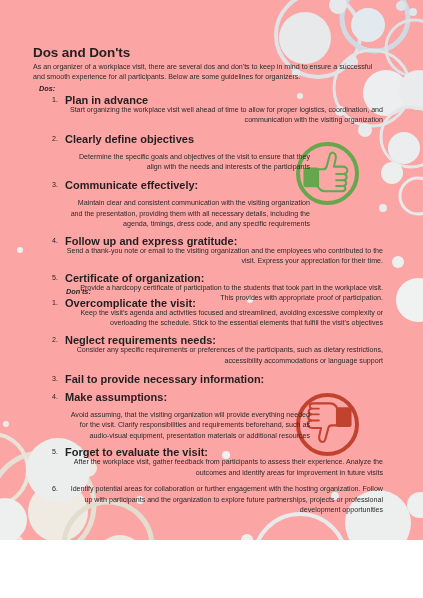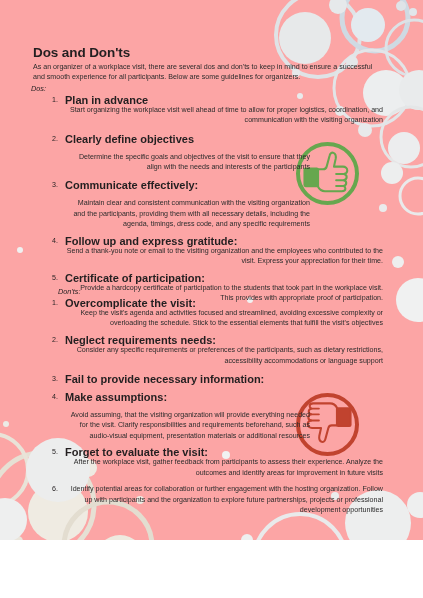--- a/index.html
+++ b/index.html
@@ -50,23 +50,23 @@
     left: 33px;
     top: 55px;
     width: 345px;
     font-size: 7.1px;
     line-height: 10.2px;
     color: #2b2b2b;
   }
 
   .section-label {
     position: absolute;
-    left: 31px;
+    left: 39px;
     font-size: 7.3px;
-    font-weight: normal;
+    font-weight: bold;
     font-style: italic;
     color: #231f20;
   }
   .section-label.dos  { top: 84px; }
   .section-label.donts{ top: 287px; margin-left: 27px; }
 
   ol.list {
     position: absolute;
     margin: 0;
     padding: 0;
@@ -233,30 +233,30 @@
         <span class="item-body">Start organizing the workplace visit well ahead of time to allow for proper logistics, coordination, and communication with the visiting organization</span>
       </li>
       <li class="narrow">
         <span class="num">2.</span>
         <span class="item-title">Clearly define objectives</span>
         <span class="item-body">Determine the specific goals and objectives of the visit to ensure that they align with the needs and interests of the participants</span>
       </li>
       <li class="narrow">
         <span class="num">3.</span>
         <span class="item-title">Communicate effectively:</span>
-        <span class="item-body">Maintain clear and consistent communication with the visiting organization and the participants, providing them with all necessary details, including the agenda, timings, dress code, and any specific requirements</span>
+        <span class="item-body">Maintain clear and consistent communication with the visiting organization and the presentation, providing them with all necessary details, including the agenda, timings, dress code, and any specific requirements</span>
       </li>
       <li>
         <span class="num">4.</span>
         <span class="item-title">Follow up and express gratitude:</span>
         <span class="item-body">Send a thank-you note or email to the visiting organization and the employees who contributed to the visit. Express your appreciation for their time.</span>
       </li>
       <li>
         <span class="num">5.</span>
-        <span class="item-title">Certificate of participation:</span>
+        <span class="item-title">Certificate of organization:</span>
         <span class="item-body">Provide a hardcopy certificate of participation to the students that took part in the workplace visit. This provides with appropriate proof of participation.</span>
       </li>
     </ol>
 
     <div class="section-label donts">Don'ts:</div>
 
     <ol class="list donts-list">
       <li>
         <span class="num">1.</span>
         <span class="item-title">Overcomplicate the visit:</span>

